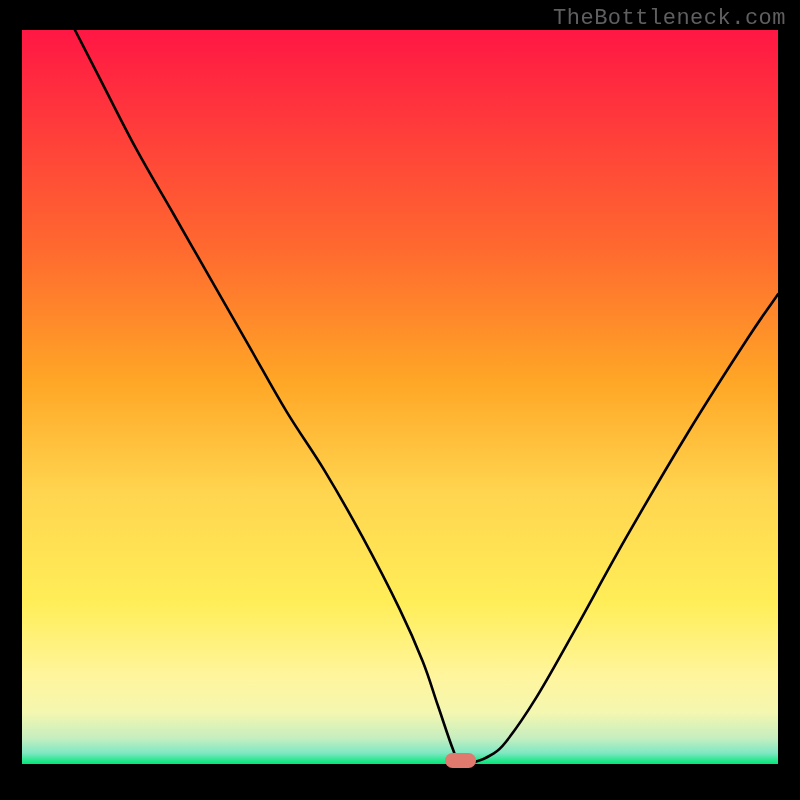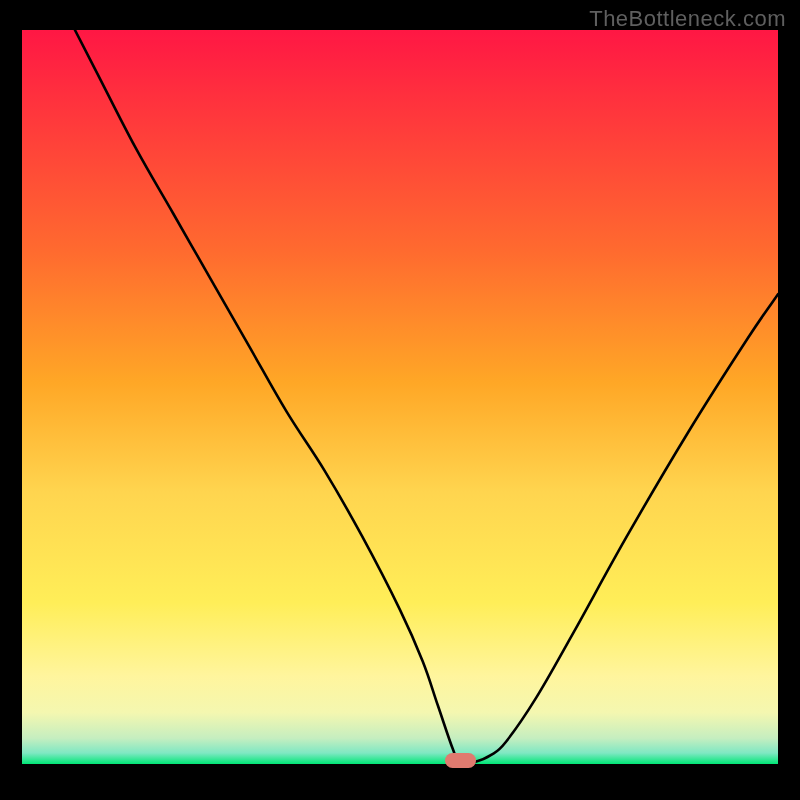--- a/index.html
+++ b/index.html
@@ -19,20 +19,21 @@
   }
   .watermark {
     position: absolute;
     top: 6px;
     right: 14px;
     color: #5f5f5f;
     font-size: 22px;
     font-weight: 500;
     letter-spacing: 0.5px;
     z-index: 30;
+    font-family: Liberation Mono, monospace;
   }
   .plot-bg {
     position: absolute;
     left: 22px;
     top: 30px;
     width: 756px;
     height: 734px;
     overflow: hidden;
   }
   .plot-bg svg {

